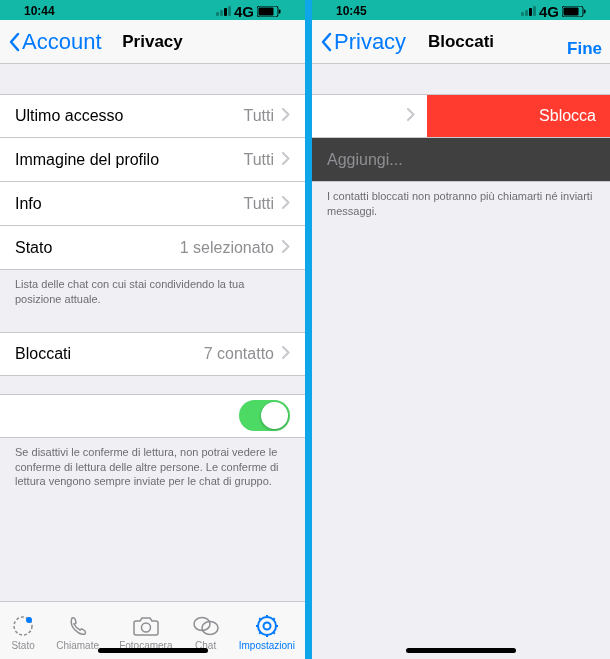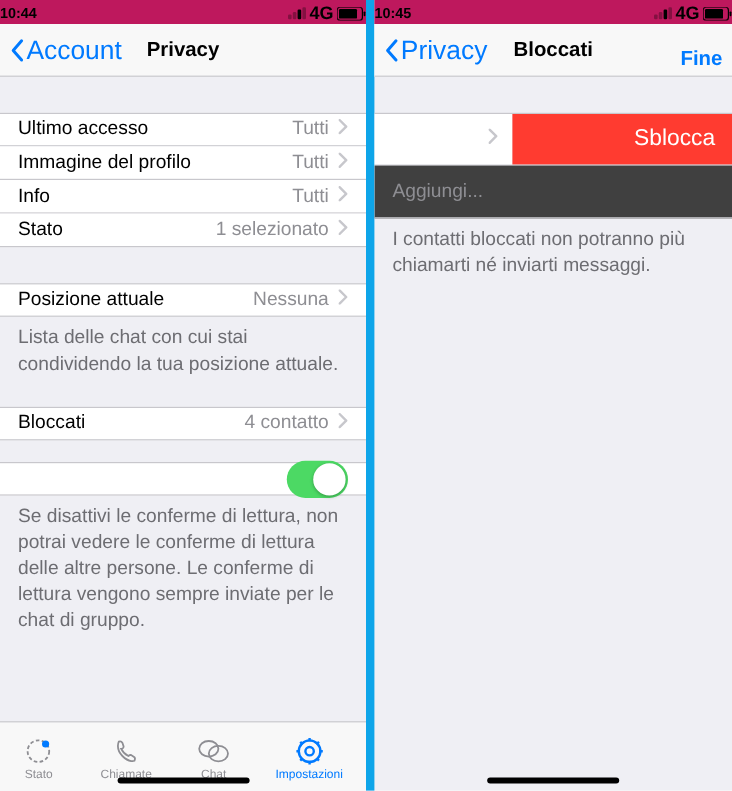--- a/index.html
+++ b/index.html
@@ -1,44 +1,44 @@
 <!DOCTYPE html>
 <html><head>
   <meta charset="utf-8">
   <style>
     * { margin: 0; padding: 0; box-sizing: border-box; -webkit-font-smoothing: antialiased; }
     body { font-family: -apple-system, BlinkMacSystemFont, "Segoe UI", Helvetica, Arial, sans-serif; background: #fff; width: 610px; height: 659px; display: flex; }
     .screen { width: 305px; height: 659px; background: #efeff4; display: flex; flex-direction: column; position: relative; }
     .screen + .screen { border-left: 7px solid #0ea5e9; }
-    .status-bar { height: 20px; padding: 2px 0 0; display: flex; justify-content: space-between; align-items: center; font-size: 12px; font-weight: 600; color: #000; background: #be185d; }
+    .status-bar { height: 20px; padding: 2px 24px 0; display: flex; justify-content: space-between; align-items: center; font-size: 12px; font-weight: 600; color: #000; background: #14b8a6; }
     .status-right { display: flex; align-items: center; gap: 3px; font-size: 15px; }
     .nav { height: 44px; background: #f8f8f8; border-bottom: 1px solid #c7c7cc; display: flex; align-items: center; position: relative; padding: 0 8px; }
     .nav-back { color: #007aff; font-size: 22px; display: flex; align-items: center; cursor: pointer; }
     .nav-back svg { margin-right: 2px; }
     .nav-title { position: absolute; left: 0; right: 0; text-align: center; font-size: 17px; font-weight: 600; pointer-events: none; }
     .nav-right { margin-left: auto; color: #007aff; font-size: 17px; font-weight: 600; cursor: pointer; margin-top: 14px; }
     .content { flex: 1; overflow: hidden; }
     .group { margin-top: 30px; }
     .group:first-child { margin-top: 30px; }
-    .row { background: #fff; height: 28px; display: flex; align-items: center; padding: 0 15px; border-bottom: 0.5px solid #c8c7cc; font-size: 16px; cursor: pointer; }
+    .row { background: #fff; height: 44px; display: flex; align-items: center; padding: 0 15px; border-bottom: 0.5px solid #c8c7cc; font-size: 16px; cursor: pointer; }
     .group .row:first-child { border-top: 0.5px solid #c8c7cc; }
     .row-label { color: #000; }
     .row-value { margin-left: auto; color: #8e8e93; font-size: 16px; }
     .chevron { margin-left: 8px; color: #c7c7cc; }
-    .footer-text { padding: 7px 15px; font-size: 16px; color: #6d6d72; line-height: 1.35; }
+    .footer-text { padding: 7px 15px; font-size: 11px; color: #6d6d72; line-height: 1.35; }
     .switch { margin-left: auto; width: 51px; height: 31px; background: #4cd964; border-radius: 16px; position: relative; }
     .switch::after { content: ""; position: absolute; right: 2px; top: 2px; width: 27px; height: 27px; background: #fff; border-radius: 50%; box-shadow: 0 1px 3px rgba(0,0,0,0.3); }
     .tabbar { height: 58px; background: #f8f8f8; border-top: 0.5px solid #c7c7cc; display: flex; justify-content: space-around; align-items: center; padding-top: 3px; }
     .tab { display: flex; flex-direction: column; align-items: center; gap: 1px; color: #8e8e93; font-size: 10px; cursor: pointer; }
     .tab.active { color: #007aff; }
     .tab-icon { width: 26px; height: 26px; display: flex; align-items: center; justify-content: center; }
     .home-indicator { position: absolute; bottom: 6px; left: 50%; transform: translateX(-50%); width: 110px; height: 5px; background: #000; border-radius: 3px; }
     .swipe-row { display: flex; height: 44px; border-top: 0.5px solid #c8c7cc; border-bottom: 0.5px solid #c8c7cc; }
     .swipe-cell { background: #fff; flex: 0 0 115px; display: flex; align-items: center; justify-content: flex-end; padding-right: 12px; }
-    .swipe-action { flex: 1; background: #ff3b30; color: #fff; display: flex; align-items: center; justify-content: flex-end; padding-right: 14px; font-size: 19px; cursor: pointer; }
+    .swipe-action { flex: 1; background: #ff3b30; color: #fff; display: flex; align-items: center; justify-content: flex-end; padding-right: 14px; font-size: 16px; cursor: pointer; }
     .add-row { background: #404040; height: 44px; display: flex; align-items: center; padding: 0 15px; border-bottom: 0.5px solid #c8c7cc; color: #8e8e93; font-size: 16px; cursor: pointer; }
     .signal-dots { display: inline-flex; gap: 1px; align-items: flex-end; }
     .signal-dots span { width: 3px; background: #000; border-radius: 1px; }
     .signal-dots span:nth-child(1){height:4px;opacity:.3}
     .signal-dots span:nth-child(2){height:6px;opacity:.3}
     .signal-dots span:nth-child(3){height:8px}
     .signal-dots span:nth-child(4){height:10px;opacity:.3}
   </style>
 </head>
 <body>
@@ -96,35 +96,26 @@
       </div>
       <div class="row">
         <span class="row-label">Stato</span>
         <span class="row-value">1 selezionato</span>
         <span class="chevron"><svg width="8" height="13" viewBox="0 0 8 13">
               <path d="M1 1 L6.5 6.5 L1 12" stroke="#c7c7cc" stroke-width="2" fill="none" stroke-linecap="round" stroke-linejoin="round"></path>
             </svg></span>
       </div>
     </div>
 
-    <div class="group">
-      <div class="row">
-        <span class="row-label">Posizione attuale</span>
-        <span class="row-value">Nessuna</span>
-        <span class="chevron"><svg width="8" height="13" viewBox="0 0 8 13">
-              <path d="M1 1 L6.5 6.5 L1 12" stroke="#c7c7cc" stroke-width="2" fill="none" stroke-linecap="round" stroke-linejoin="round"></path>
-            </svg></span>
-      </div>
-    </div>
     <div class="footer-text">Lista delle chat con cui stai condividendo la tua posizione attuale.</div>
 
     <div class="group" style="margin-top:18px">
       <div class="row">
         <span class="row-label">Bloccati</span>
-        <span class="row-value">4 contatto</span>
+        <span class="row-value">7 contatto</span>
         <span class="chevron"><svg width="8" height="13" viewBox="0 0 8 13">
               <path d="M1 1 L6.5 6.5 L1 12" stroke="#c7c7cc" stroke-width="2" fill="none" stroke-linecap="round" stroke-linejoin="round"></path>
             </svg></span>
       </div>
     </div>
 
     <div class="group" style="margin-top:18px">
       <div class="row">
         <div class="switch"></div>
       </div>
@@ -142,20 +133,29 @@
         </span>
       <span>Stato</span>
     </div>
     <div class="tab">
       <span class="tab-icon">
           <svg width="24" height="24" viewBox="0 0 24 24">
             <path d="M6 4 C6 4 8 3 9 5 L10 8 C10 9 9 10 8 10 C8 10 10 14 14 16 C14 16 15 15 16 15 L19 17 C20 18 19 20 19 20 C19 20 15 22 9 16 C3 10 6 4 6 4 Z" fill="none" stroke="#8e8e93" stroke-width="1.5"></path>
           </svg>
         </span>
       <span>Chiamate</span>
+    </div>
+    <div class="tab">
+      <span class="tab-icon">
+          <svg width="26" height="22" viewBox="0 0 26 22">
+            <path d="M3 6 h4 l2-3 h8 l2 3 h4 a2 2 0 0 1 2 2 v10 a2 2 0 0 1-2 2 H3 a2 2 0 0 1-2-2 V8 a2 2 0 0 1 2-2 Z" fill="none" stroke="#8e8e93" stroke-width="1.5"></path>
+            <circle cx="13" cy="12.5" r="4.5" fill="none" stroke="#8e8e93" stroke-width="1.5"></circle>
+          </svg>
+        </span>
+      <span>Fotocamera</span>
     </div>
     <div class="tab">
       <span class="tab-icon">
           <svg width="26" height="22" viewBox="0 0 26 22">
             <ellipse cx="9" cy="9" rx="8" ry="6.5" fill="none" stroke="#8e8e93" stroke-width="1.5"></ellipse>
             <ellipse cx="17" cy="13" rx="8" ry="6.5" fill="none" stroke="#8e8e93" stroke-width="1.5"></ellipse>
           </svg>
         </span>
       <span>Chat</span>
     </div>

